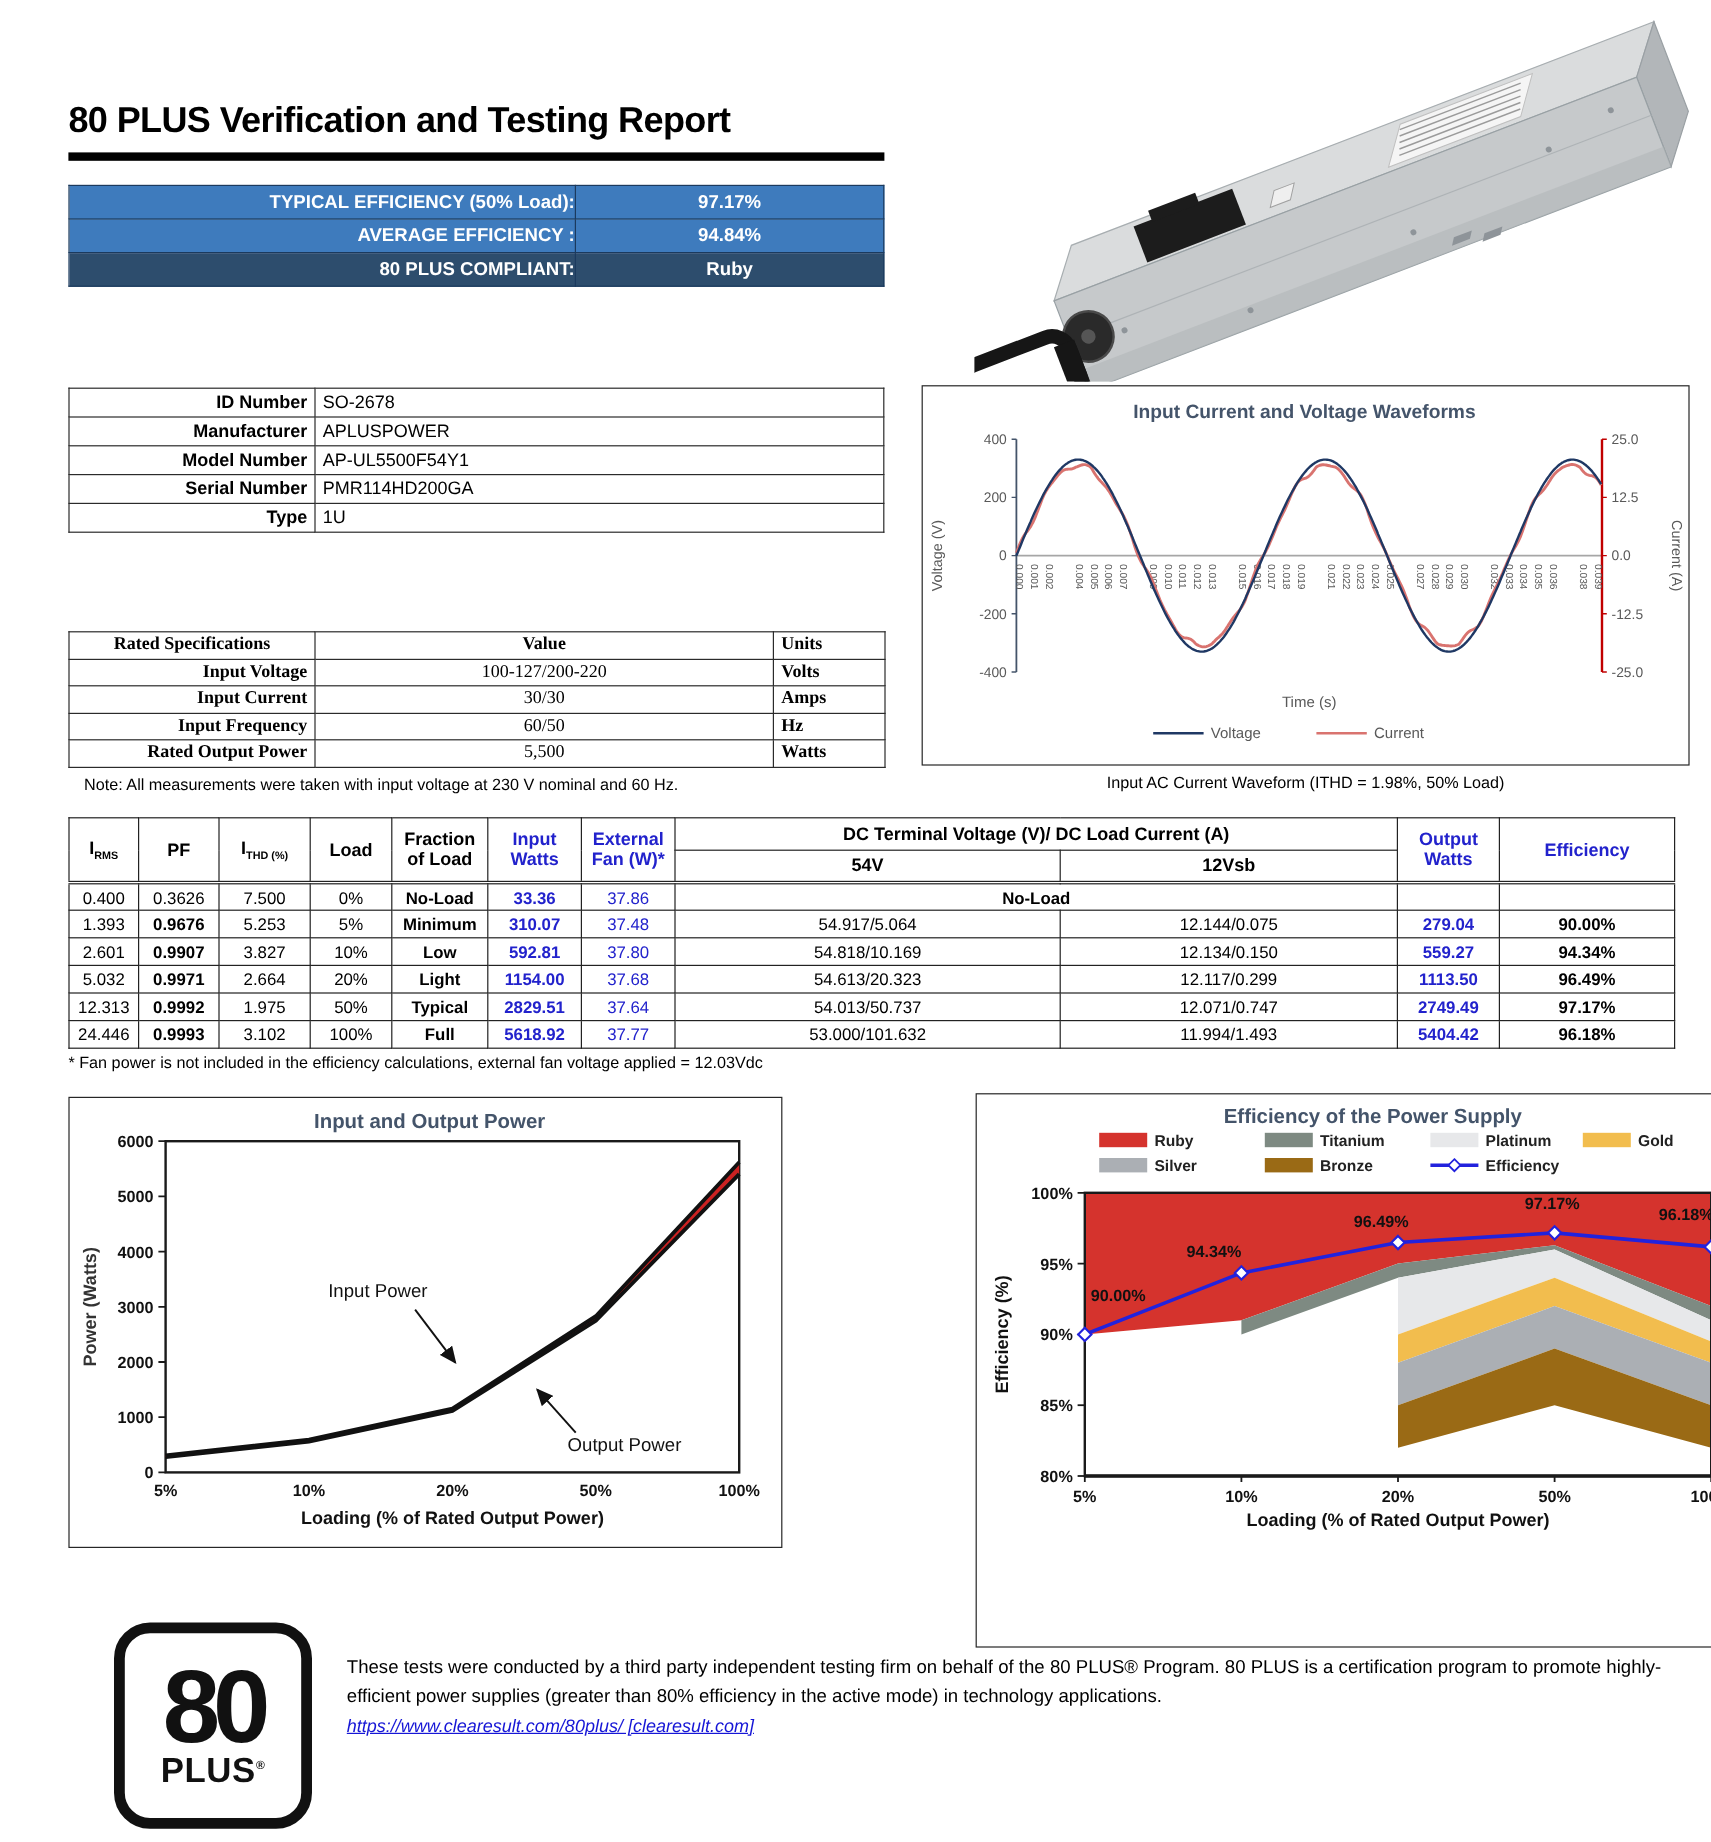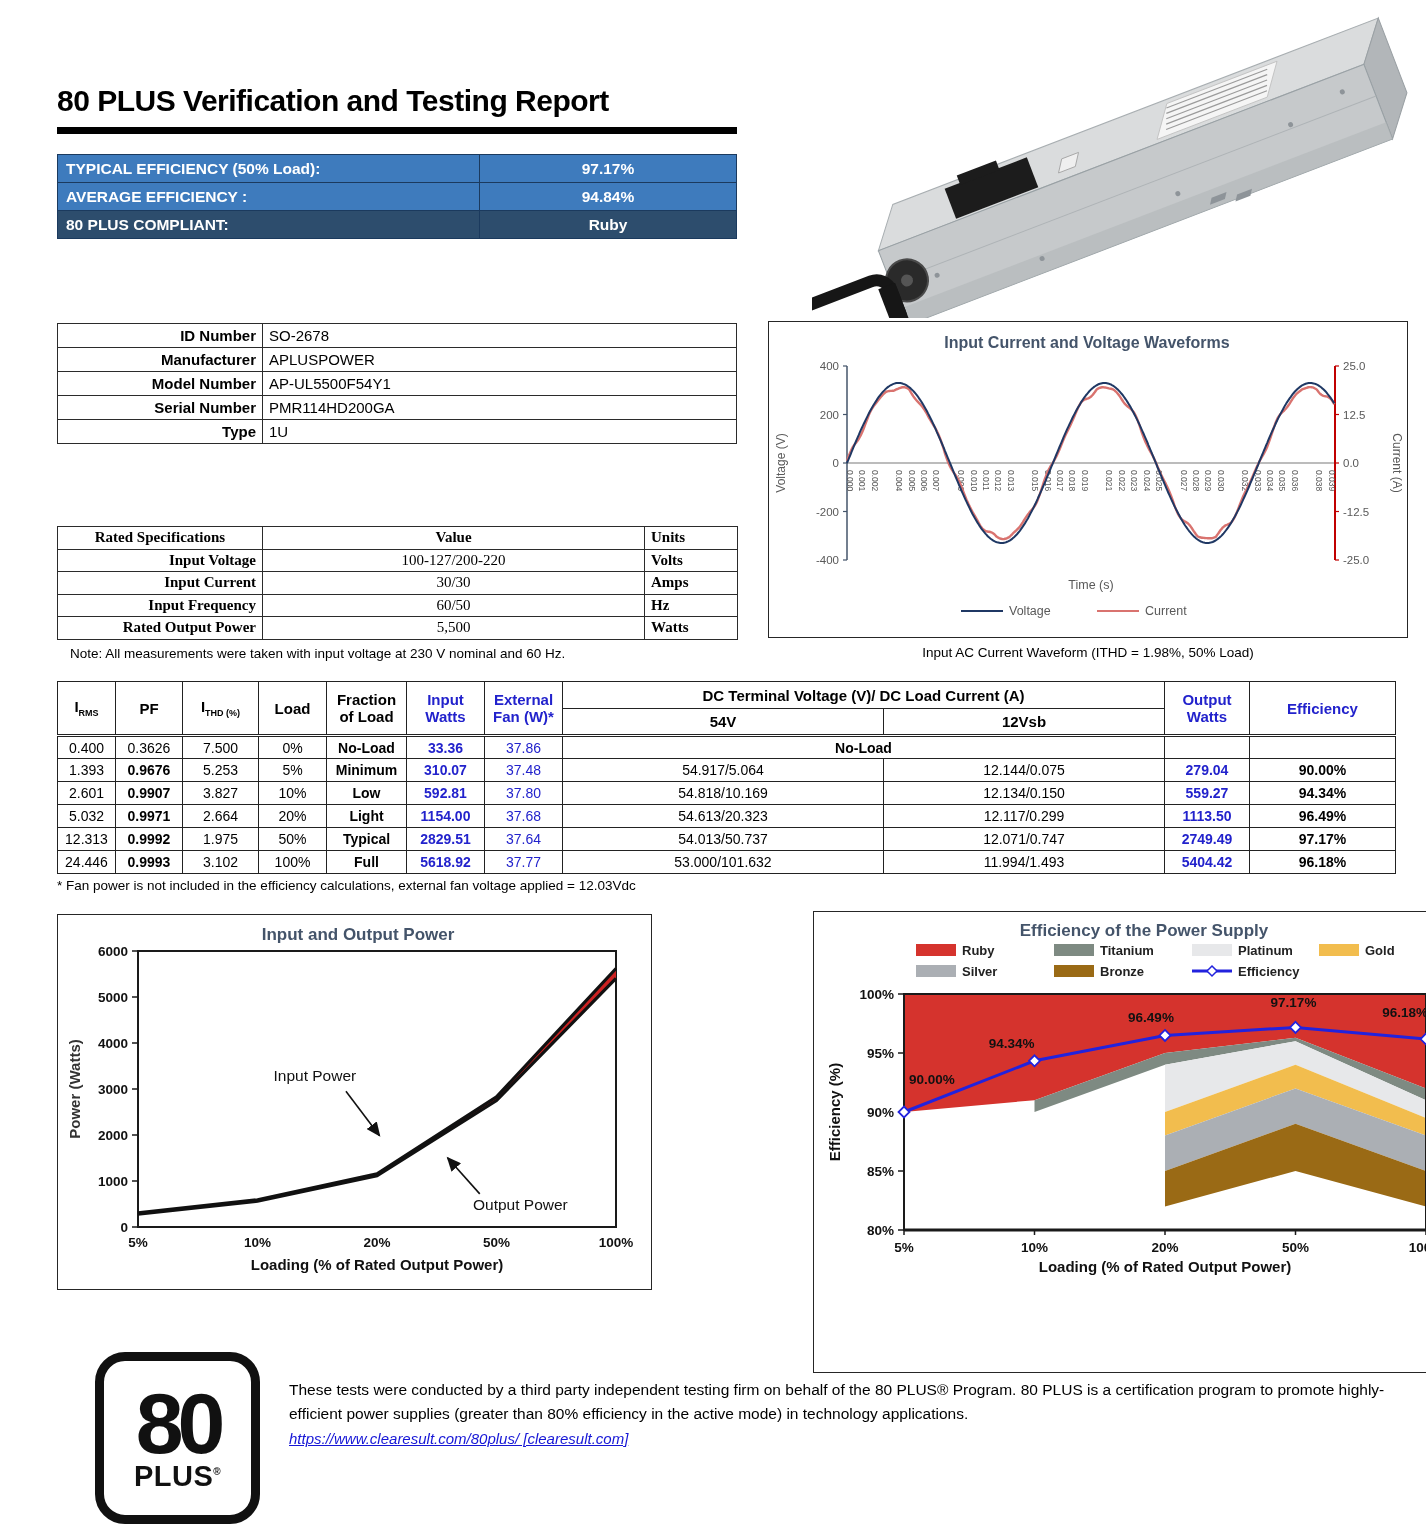--- a/index.html
+++ b/index.html
@@ -7,21 +7,21 @@
   .page { position:relative; width:1426px; height:1535px; background:#fff; overflow:hidden; }
   .abs { position:absolute; }
 
   
   #page-title { left:57px; top:84px; font-size:30px; font-weight:bold; color:#000; letter-spacing:-0.5px; }
   #title-rule { left:57px; top:127px; width:680px; height:7px; background:#000; }
 
   
   #summary-table { left:57px; top:154px; width:680px; border-collapse:collapse; table-layout:fixed; }
   #summary-table td { height:28px; font-size:15.5px; font-weight:bold; color:#fff; border:1px solid #1B3A5E; }
-  #summary-table td.lbl { padding-left:8px; text-align:left; }
+  #summary-table td.lbl { padding-left:8px; text-align:right; }
   #summary-table td.val { width:257px; text-align:center; }
   tr.row-blue td { background:#3E7BBD; }
   tr.row-dark td { background:#2D4D6D; }
 
   
   .doc-table { border-collapse:collapse; table-layout:fixed; background:#fff; }
   .doc-table td, .doc-table th { border:1.5px solid #2b2b2b; font-size:15px; color:#000; height:24px; padding:0 6px; }
   #id-table { left:57px; top:323px; width:680px; }
   #id-table td.lbl { width:205px; text-align:right; font-weight:bold; }
   #id-table td.val { text-align:left; }

